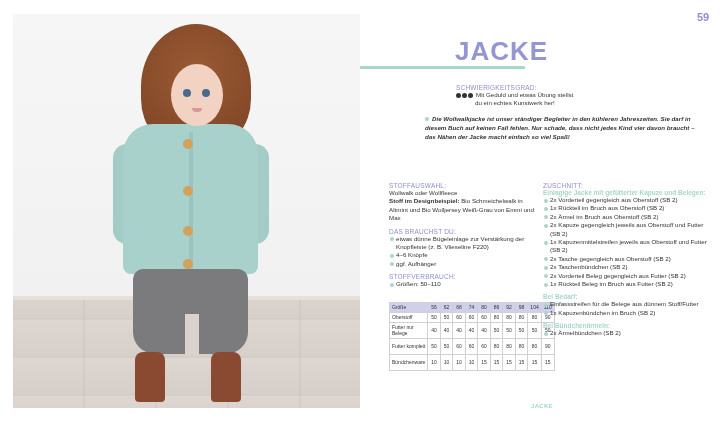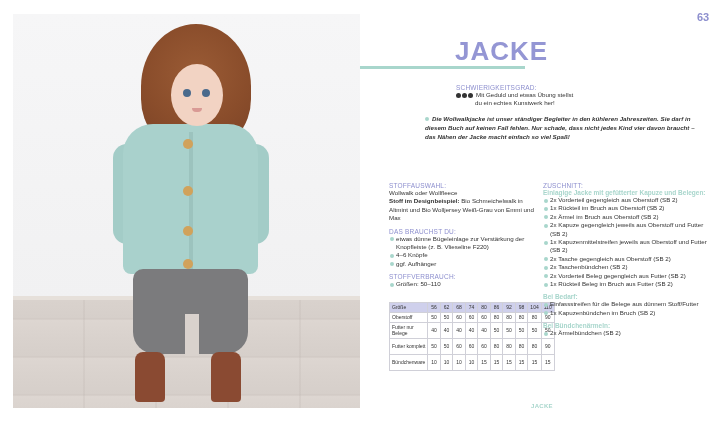--- a/index.html
+++ b/index.html
@@ -93,21 +93,21 @@
     <div class="eye l"></div>
     <div class="eye r"></div>
     <div class="mouth"></div>
   </div>
   <div class="pants"></div>
   <div class="pants-gap"></div>
   <div class="boot l"></div>
   <div class="boot r"></div>
 </div>
 
-<div class="page-number">63</div>
+<div class="page-number">59</div>
 <div class="title">JACKE</div>
 <div class="rule"></div>
 
 <div class="difficulty">
   <div class="heading-small">SCHWIERIGKEITSGRAD:</div>
   <div class="txt">
     <span class="dots"><span class="dot"></span><span class="dot"></span><span class="dot"></span></span><span>Mit Geduld und etwas Übung stellst</span>
   </div>
   <div class="txt line2">du ein echtes Kunstwerk her!</div>
 </div>

